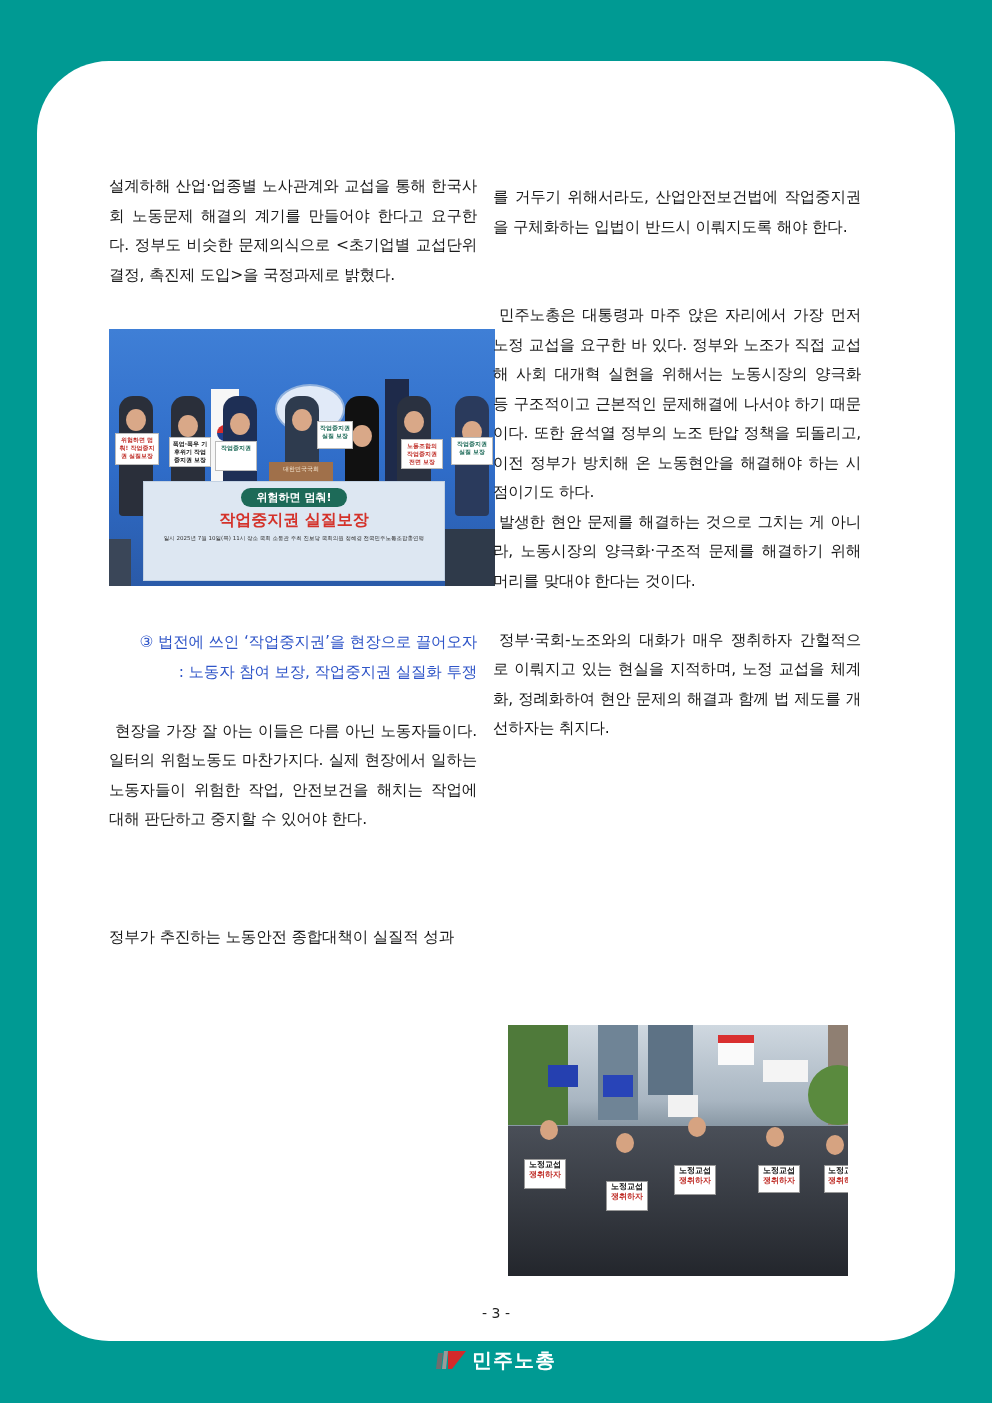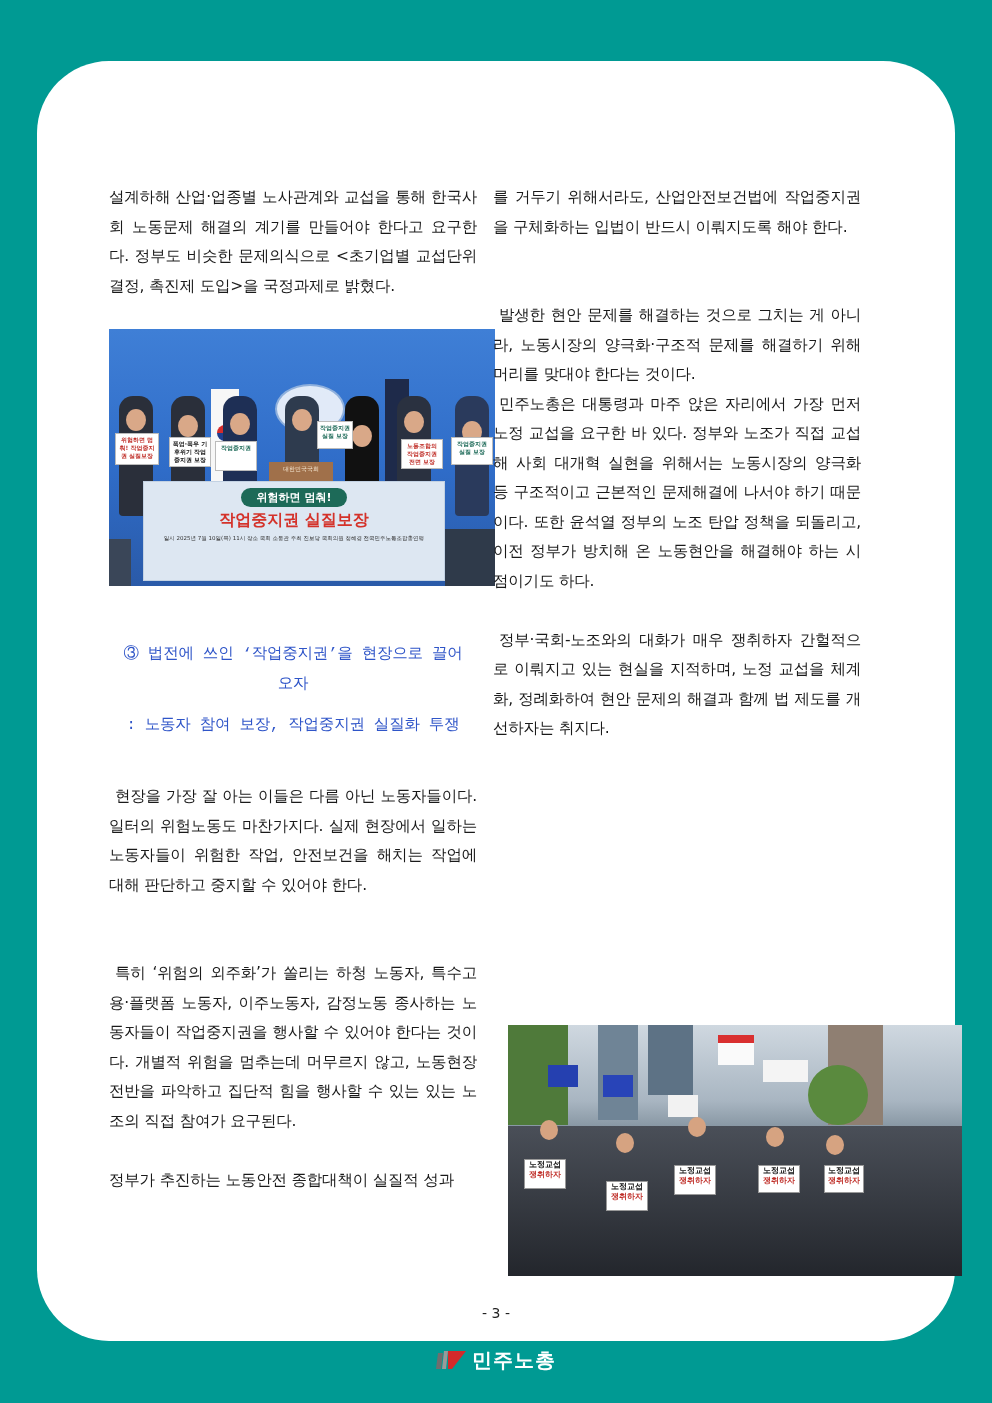--- a/index.html
+++ b/index.html
@@ -19,53 +19,52 @@
     }
     .col {
       position: absolute;
       width: 368px;
       font-size: 15.5px;
       line-height: 29.5px;
       color: #1a1a1a;
       text-align: justify;
       letter-spacing: -0.2px;
     }
-    .col-left { left: 109px; top: 183px; }
+    .col-left { left: 109px; top: 172px; }
     .col-right { left: 493px; top: 183px; }
     .para { margin: 0; }
     .gap { height: 29.5px; }
     .indent { text-indent: 6px; }
     .sec-head {
       color: #2f55c8;
       font-size: 15.5px;
       line-height: 29.5px;
-      margin: 12px;
-      text-align: center;
-      font-family: Liberation Mono, monospace;
+      margin: 0;
+      text-align: right;
     }
     .right-head {
       color: #1f1a6b;
       font-weight: bold;
       font-size: 15.5px;
       line-height: 26px;
       display: inline-block;
       border-bottom: 2px solid #1f1a6b;
       padding-right: 10px;
       margin: 0;
     }
     .photo {
       position: absolute;
       overflow: hidden;
     }
     .photo1 {
       left: 109px; top: 329px; width: 386px; height: 257px;
       background: linear-gradient(180deg, #3f7fd6 0%, #2f6cc8 55%, #2a5aa8 100%);
     }
     .photo2 {
-      left: 508px; top: 1025px; width: 454px; height: 251px;
+      left: 508px; top: 1025px; width: 340px; height: 251px;
       background: linear-gradient(180deg, #cfd8e0 0%, #a9b6c2 30%, #5b6d7a 55%, #3a3f46 100%);
     }
     
     .p1-emblem {
       position: absolute; left: 166px; top: 55px; width: 66px; height: 46px;
       border-radius: 50%; background: rgba(255,255,255,0.85);
       border: 2px solid #8fb0dc;
     }
     .p1-person { position: absolute; bottom: 70px; width: 34px; height: 120px; background: #2a2f3a; border-radius: 14px 14px 4px 4px; }
     .p1-head { position: absolute; width: 20px; height: 22px; border-radius: 50%; background: #d9a888; }
@@ -161,31 +160,30 @@
   <div style="position:absolute;right:0;top:200px;width:50px;height:57px;background:#2f3a4a;"></div>
 </div>
 
 <div class="col" style="left:109px; top:628px;">
   <p class="sec-head">③ 법전에 쓰인 ‘작업중지권’을 현장으로 끌어오자</p>
   <p class="sec-head">: 노동자 참여 보장, 작업중지권 실질화 투쟁</p>
   <div class="gap"></div>
   <p class="para indent">현장을 가장 잘 아는 이들은 다름 아닌 노동자들이다. 일터의 위험노동도 마찬가지다. 실제 현장에서 일하는 노동자들이 위험한 작업, 안전보건을 해치는 작업에 대해 판단하고 중지할 수 있어야 한다.</p>
   <div class="gap"></div>
   <div class="gap"></div>
-  <p class="para indent">특히 ‘위험의 외주화’가 쏠리는 하청 노동자, 특수고용·플랫폼 노동자, 이주노동자, 감정노동 종사하는 노동자들이 작업중지권을 행사할 수 있어야 한다는 것이다. 개별적 위험을 멈추는데 머무르지 않고, 노동현장 전반을 파악하고 집단적 힘을 행사할 수 있는 있는 노조의 직접 참여가 요구된다.</p>
   <div class="gap"></div>
   <p class="para">정부가 추진하는 노동안전 종합대책이 실질적 성과</p>
 </div>
 
 <div class="col col-right">
   <p class="para">를 거두기 위해서라도, 산업안전보건법에 작업중지권을 구체화하는 입법이 반드시 이뤄지도록 해야 한다.</p>
   <div class="gap"></div>
   <div class="gap"></div>
+  <p class="para indent">민주노총은 대통령과 마주 앉은 자리에서 가장 먼저 노정 교섭을 요구한 바 있다. 정부와 노조가 직접 교섭해 사회 대개혁 실현을 위해서는 노동시장의 양극화 등 구조적이고 근본적인 문제해결에 나서야 하기 때문이다.  또한 윤석열 정부의 노조 탄압 정책을 되돌리고, 이전 정부가 방치해 온 노동현안을 해결해야 하는 시점이기도 하다.</p>
   <p class="para indent">발생한 현안 문제를 해결하는 것으로 그치는 게 아니라, 노동시장의 양극화·구조적 문제를 해결하기 위해 머리를 맞대야 한다는 것이다.</p>
-  <p class="para indent">민주노총은 대통령과 마주 앉은 자리에서 가장 먼저 노정 교섭을 요구한 바 있다. 정부와 노조가 직접 교섭해 사회 대개혁 실현을 위해서는 노동시장의 양극화 등 구조적이고 근본적인 문제해결에 나서야 하기 때문이다.  또한 윤석열 정부의 노조 탄압 정책을 되돌리고, 이전 정부가 방치해 온 노동현안을 해결해야 하는 시점이기도 하다.</p>
   <div class="gap"></div>
   <p class="para indent">정부·국회-노조와의 대화가 매우 쟁취하자 간헐적으로 이뤄지고 있는 현실을 지적하며, 노정 교섭을 체계화, 정례화하여 현안 문제의 해결과 함께 법 제도를 개선하자는 취지다.</p>
   <div class="gap"></div>
 </div>
 
 <div class="photo photo2" title="노정교섭 쟁취하자 집회 사진">
   <div class="p2-bld" style="left:90px;top:0;width:40px;height:95px;background:#6f8496;"></div>
   <div class="p2-bld" style="left:140px;top:0;width:45px;height:70px;background:#5d7285;"></div>
   <div class="p2-bld" style="left:320px;top:0;width:55px;height:100px;background:#8f7f72;"></div>
   <div style="position:absolute;left:0;top:0;width:60px;height:100px;background:#4f7a3a;"></div>

